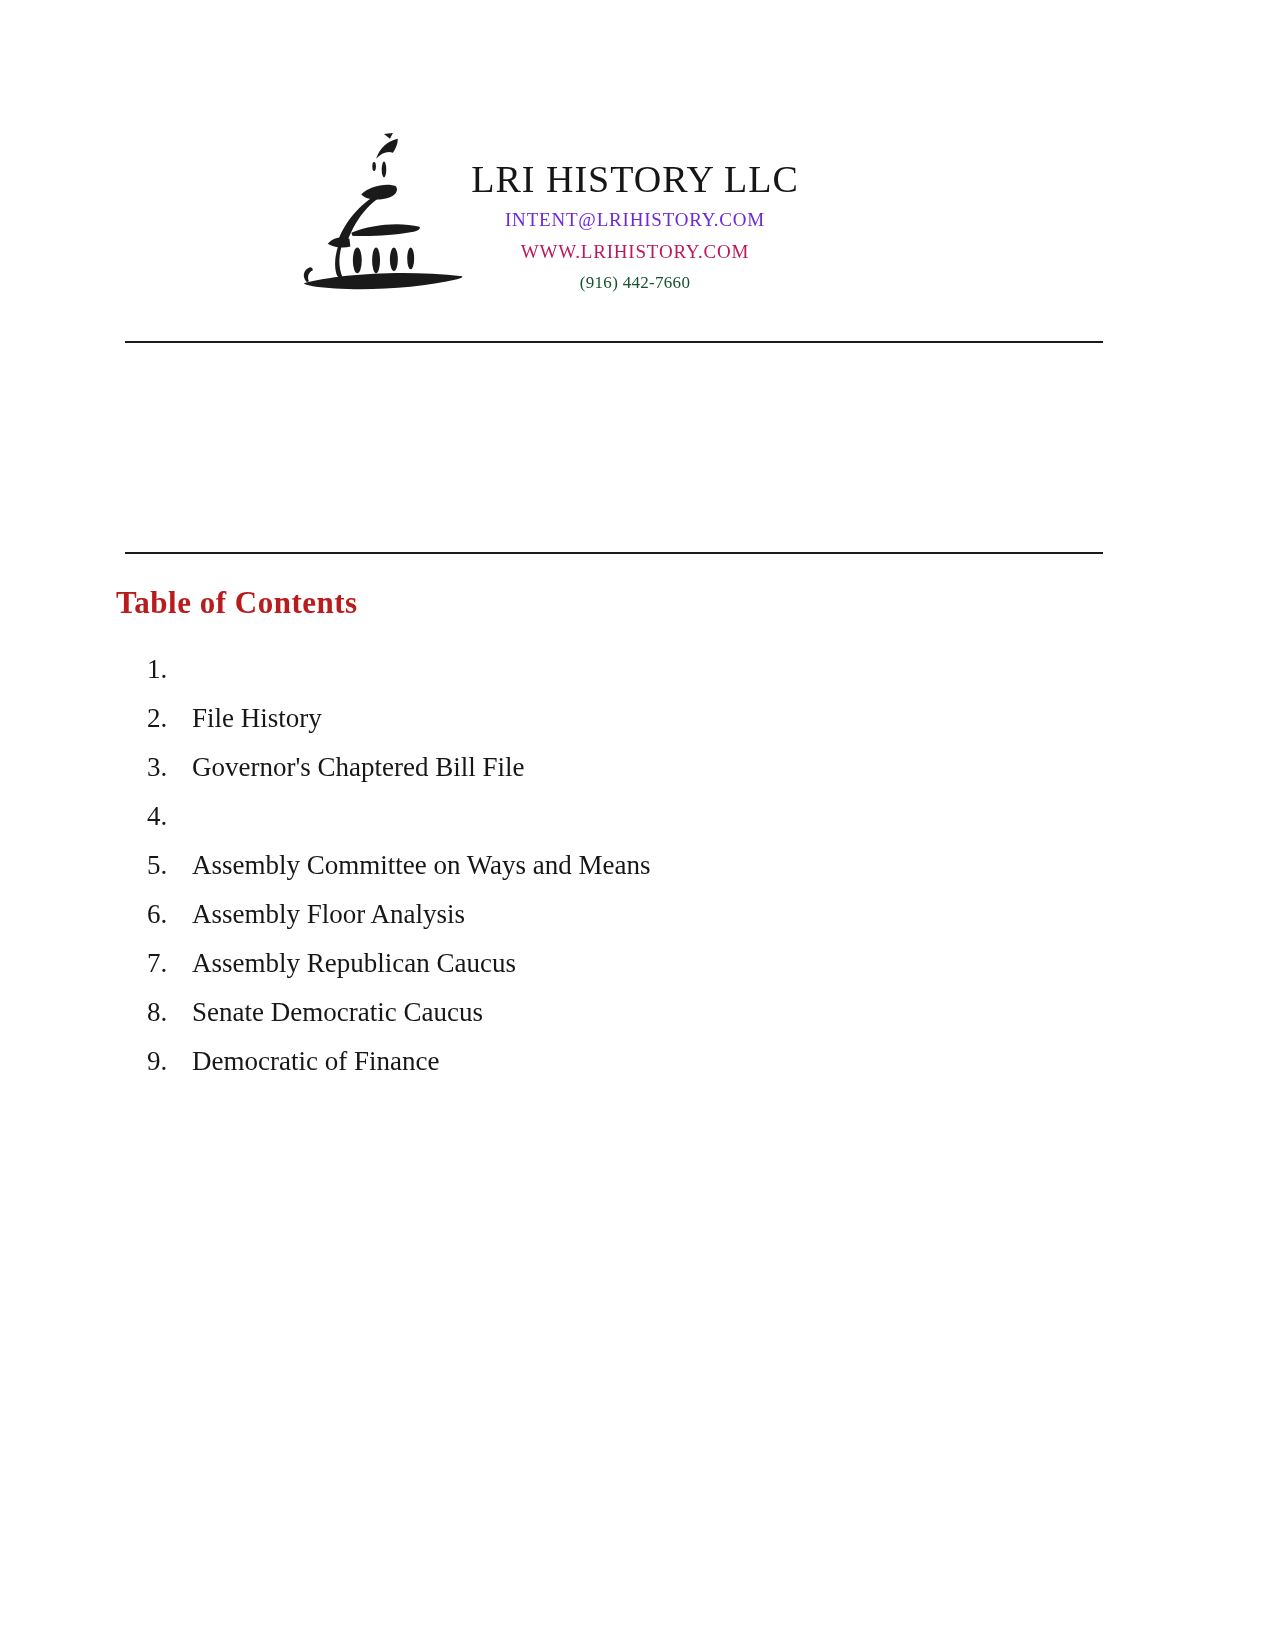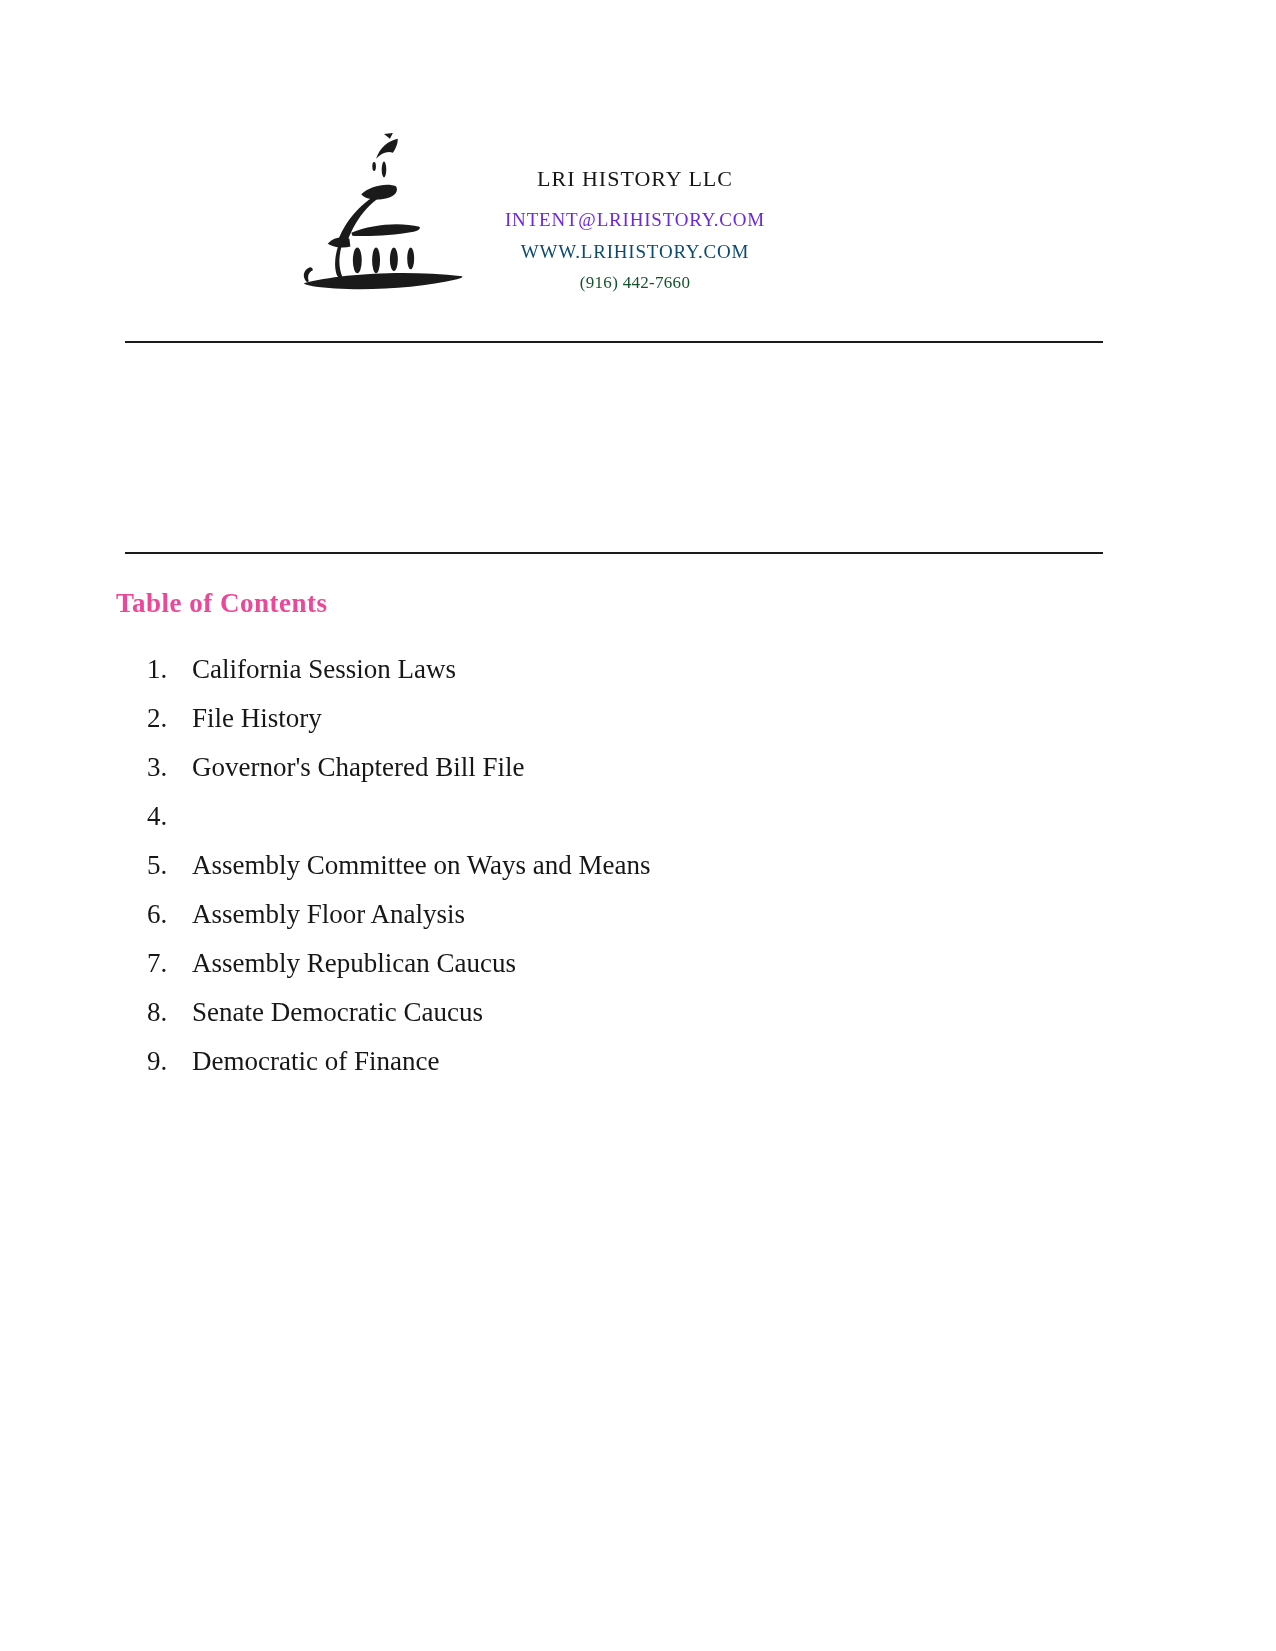--- a/index.html
+++ b/index.html
@@ -24,39 +24,39 @@
   }
   .contact {
     position: absolute;
     left: 435px;
     top: 164px;
     width: 400px;
     text-align: center;
     color: #1c1c1c;
   }
   .company-name {
-    font-size: 22px;
+    font-size: 38px;
     line-height: 30px;
     letter-spacing: 1px;
     margin-bottom: 16px;
     color: #161616;
   }
   .contact-email {
     font-size: 19px;
     line-height: 19px;
     letter-spacing: 0.8px;
     margin-bottom: 13px;
     color: #6d28d9;
   }
   .contact-web {
     font-size: 19px;
     line-height: 19px;
     letter-spacing: 0.8px;
     margin-bottom: 13px;
-    color: #0c4a6e;
+    color: #be185d;
   }
   .contact-phone {
     font-size: 17px;
     line-height: 17px;
     letter-spacing: 0.3px;
     color: #14532d;
   }
 
   
   .rule {
@@ -82,25 +82,25 @@
     color: #3e3e3e;
     letter-spacing: 0.4px;
   }
   .case-line { white-space: pre; }
 
   
   .toc-heading {
     position: absolute;
     left: 116px;
     top: 586px;
-    font-size: 27px;
+    font-size: 31px;
     line-height: 34px;
     font-weight: bold;
     letter-spacing: 0.5px;
-    color: #ec4899;
+    color: #b91c1c;
   }
   .toc-list {
     position: absolute;
     left: 147px;
     top: 645px;
     list-style: none;
     font-size: 27px;
     color: #171717;
   }
   .toc-item {
@@ -158,21 +158,20 @@
   <div class="rule rule-top"></div>
 
 
   <div class="rule rule-bottom"></div>
 
   <h1 class="toc-heading">Table of Contents</h1>
 
   <ol class="toc-list">
     <li class="toc-item">
       <span class="toc-num">1.</span>
-      <span class="toc-label">California Session Laws</span>
     </li>
     <li class="toc-item">
       <span class="toc-num">2.</span>
       <span class="toc-label">File History</span>
     </li>
     <li class="toc-item">
       <span class="toc-num">3.</span>
       <span class="toc-label">Governor's Chaptered Bill File</span>
     </li>
     <li class="toc-item">

